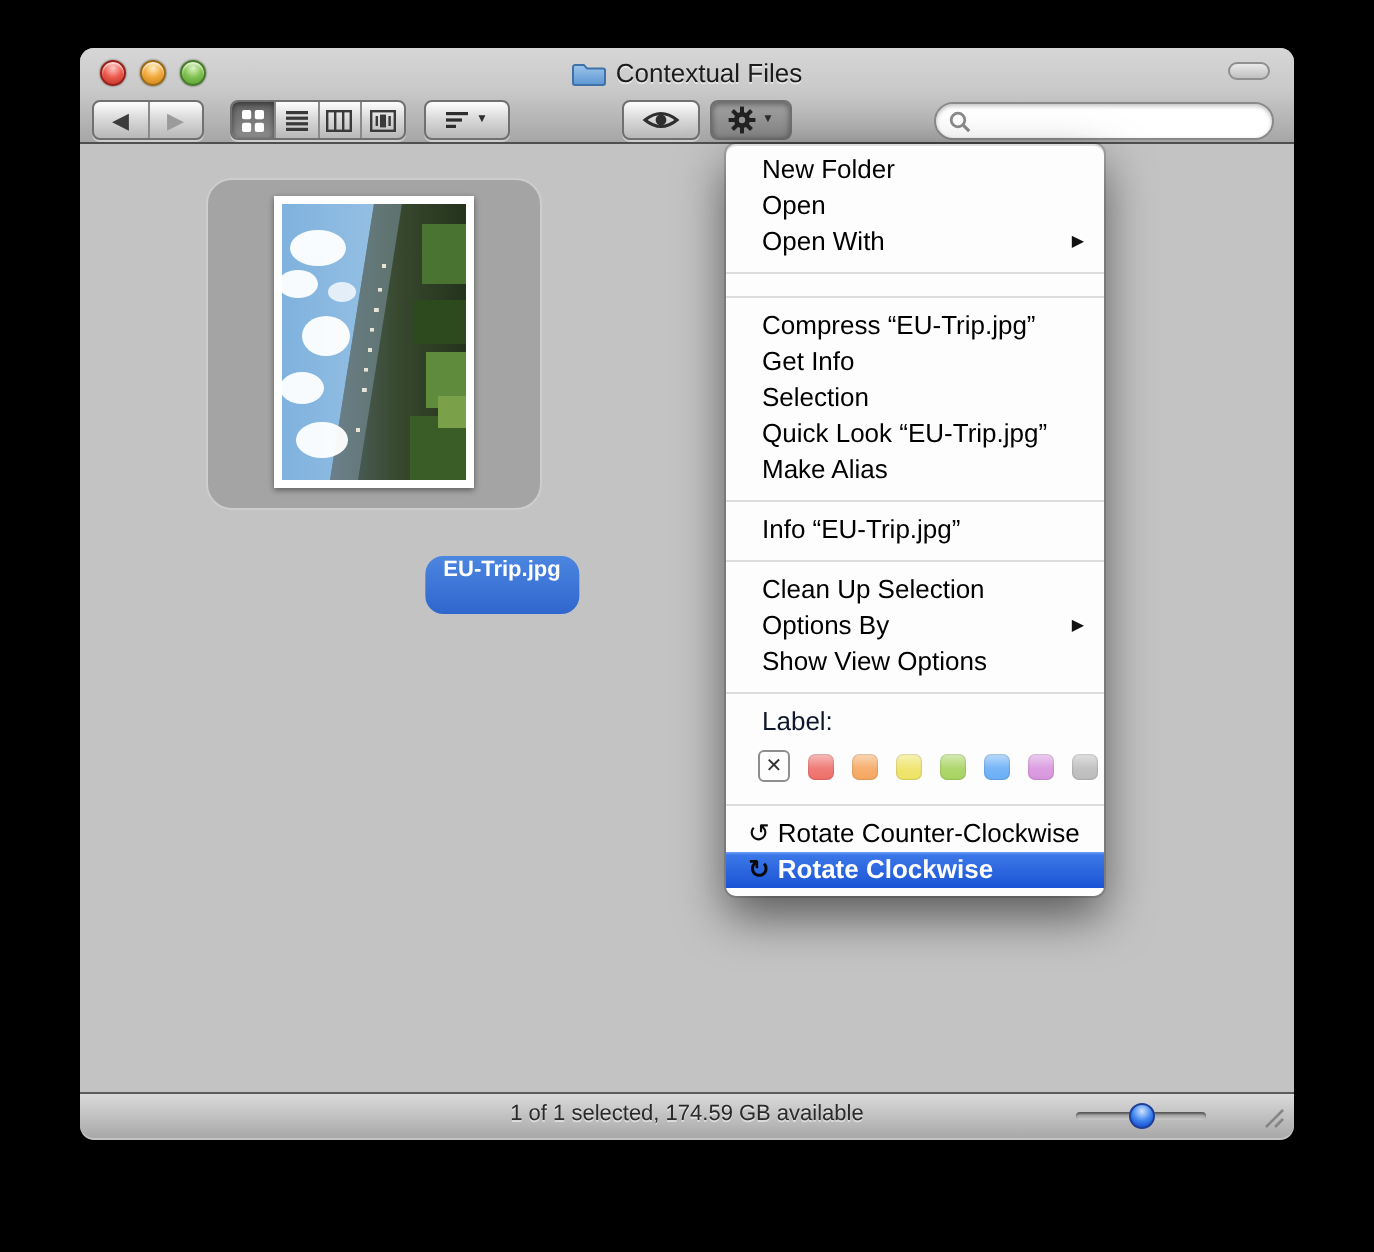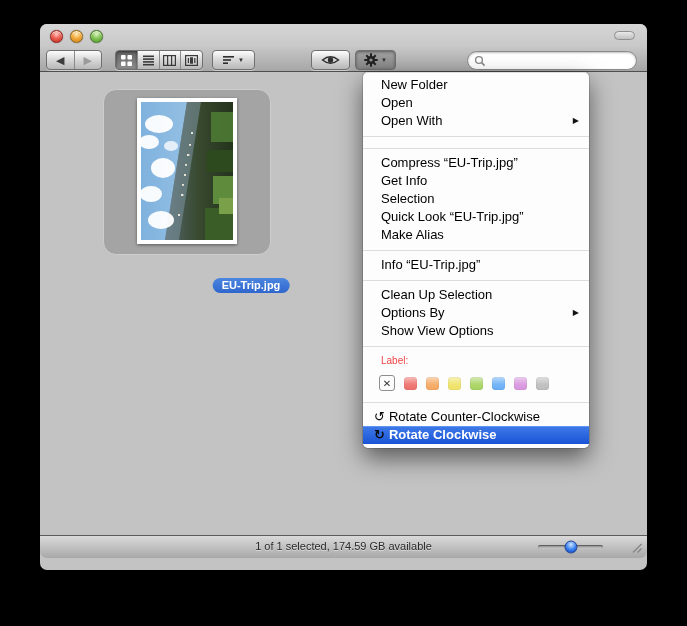--- a/index.html
+++ b/index.html
@@ -71,62 +71,62 @@
   }
   .thumb{
     position:absolute;left:50%;top:8px;transform:translateX(-50%);
     width:92px;height:138px;background:#fff;padding:4px;
     box-shadow:0 1px 3px rgba(0,0,0,.45);
   }
   .thumb svg{display:block;}
   .fname{
     position:absolute;left:147px;top:188px;transform:translateX(-50%);
     background:linear-gradient(#4b86e0,#2f66cd);color:#fff;font-size:11px;font-weight:bold;
-    padding:1px 9px 2px;border-radius:9px;white-space:nowrap;
+    padding:1px 9px 16px;border-radius:9px;white-space:nowrap;
   }
   
   .statusbar{
-    position:absolute;left:0;bottom:12px;right:0;height:23px;
+    position:absolute;left:0;bottom:1px;right:0;height:23px;
     border-radius:0 0 7px 7px;
     background:linear-gradient(#dadada,#a8a8a8);
     border-top:1px solid #5c5c5c;box-sizing:border-box;padding-left:36px;
   }
   .status-text{
     position:absolute;left:0;right:0;top:4px;text-align:center;
     font-size:11px;color:#2a2a2a;text-shadow:0 1px 0 rgba(255,255,255,.5);
   }
   .zoom-slider{position:absolute;right:44px;top:9px;width:65px;height:4px;border-radius:2px;background:linear-gradient(#8e8e8e,#c9c9c9);box-shadow:inset 0 1px 1px rgba(0,0,0,.4);}
   .zoom-knob{
     position:absolute;left:50%;top:50%;transform:translate(-50%,-50%);
     width:13px;height:13px;border-radius:50%;
     background:radial-gradient(circle at 50% 28%,#cfe5ff,#3f85ee 50%,#0c3fc4 95%);
     border:1px solid #1d3f96;box-sizing:border-box;
   }
   .resize-grip{position:absolute;right:5px;bottom:5px;}
   
   .menu{
-    position:absolute;left:363px;top:72px;width:226px;
+    position:absolute;left:363px;top:72px;width:189px;
     background:rgba(255,255,255,.97);border-radius:5px;
     box-shadow:0 1px 0 rgba(0,0,0,.12) inset,0 0 0 1px rgba(0,0,0,.14),0 10px 24px rgba(0,0,0,.55);
     padding:4px 0;z-index:10;
   }
   .mi{
     height:18px;line-height:18px;padding:0 10px 0 18px;font-size:13px;color:#000;
     display:flex;align-items:center;white-space:nowrap;
   }
   .mi .sub-arrow{margin-left:auto;font-size:8px;color:#111;}
   .mi.with-icon{padding-left:11px;gap:4px;}
   .mi .rot-icon{font-size:13px;line-height:18px;color:#0a0a0a;}
   .mi.hilite{
     background:linear-gradient(#71a2f5 0%,#3c77e8 8%,#1a54d5 100%);
     color:#fff;font-weight:bold;
   }
   .menu-sep{height:12px;position:relative;}
   .menu-sep::after{content:"";position:absolute;left:0;right:0;top:6px;border-top:1px solid #dcdcdc;}
-  .label-title{height:18px;line-height:18px;padding-left:18px;font-size:10px;color:#ef4444;}
+  .label-title{height:18px;line-height:18px;padding-left:18px;font-size:13px;color:#0f172a;}
   .swatch-row{height:26px;display:flex;align-items:center;padding-left:16px;}
   .swatch-x{
     width:16px;height:16px;border:1px solid #8e8e8e;border-radius:3px;background:#fdfdfd;
     box-sizing:border-box;display:flex;align-items:center;justify-content:center;
     font-size:10px;font-weight:bold;color:#333;
   }
   .swatch{
     width:13px;height:13px;border-radius:3.5px;margin-left:9px;
     background-image:linear-gradient(rgba(255,255,255,.55),rgba(255,255,255,.1) 55%,rgba(255,255,255,0));
     box-shadow:inset 0 0 1px rgba(0,0,0,.35);
@@ -135,20 +135,32 @@
 </head>
 <body>
 
 <div class="window">
 
   <div class="header">
     <div class="lights">
       <div class="light red"></div>
       <div class="light yellow"></div>
       <div class="light green"></div>
+    </div>
+    <div class="titlewrap">
+      <svg width="17" height="13">
+        <defs>
+            <linearGradient id="fgrad" x1="0" y1="0" x2="0" y2="1">
+          <stop offset="0" stop-color="#9cc6ea"></stop>
+              <stop offset="1" stop-color="#5e96d2"></stop>
+        </linearGradient>
+          </defs>
+        <path d="M0.5,3.5 a1,1 0 0 1 1,-1 h4.4 l1.7,1.8 h7.9 a1,1 0 0 1 1,1 v6.2 a1,1 0 0 1 -1,1 h-14 a1,1 0 0 1 -1,-1 z" fill="url(#fgrad)" stroke="#3f72a8" stroke-width="1"></path>
+      </svg>
+      <span class="title">Contextual Files</span>
     </div>
     <div class="pill-btn"></div>
 
     <div class="toolbar">
 
       <div class="seg navseg">
         <div class="segpart navback">◀</div>
         <div class="segpart navfwd">▶</div>
       </div>
 

